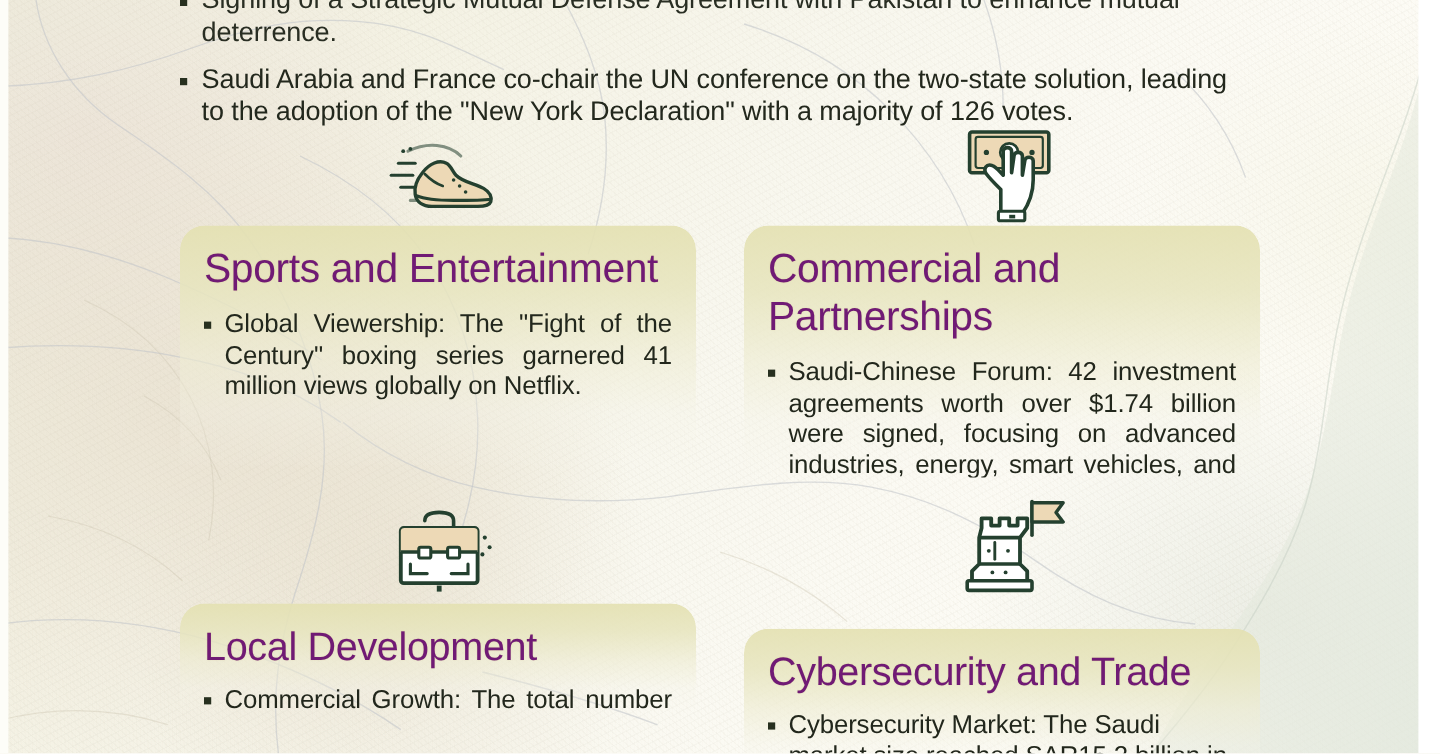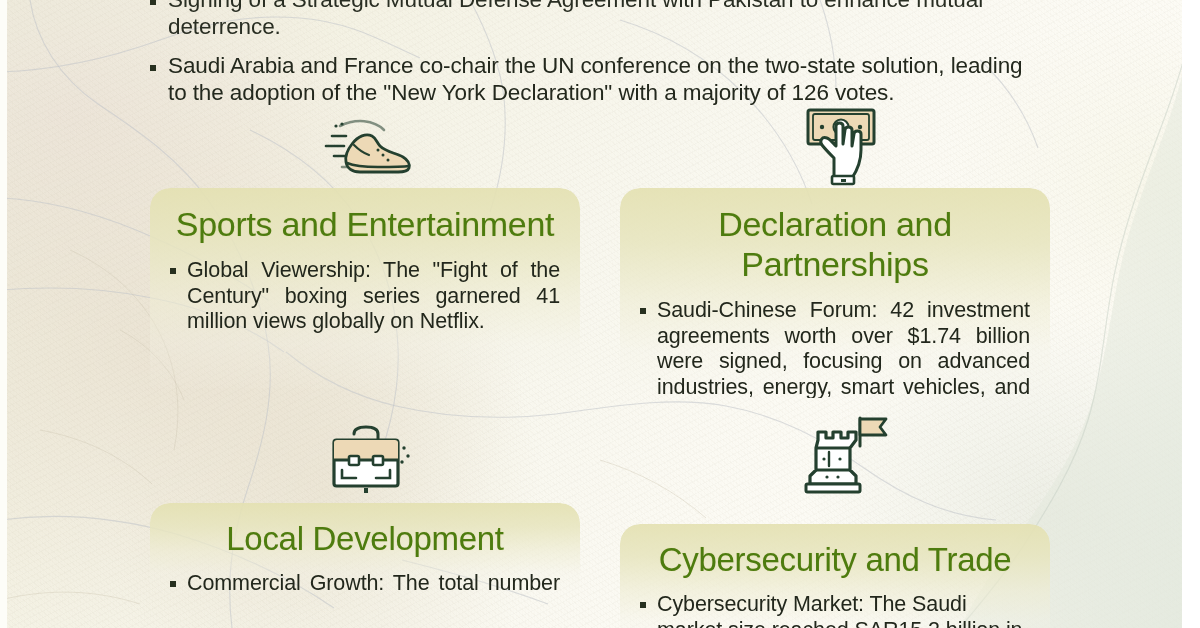--- a/index.html
+++ b/index.html
@@ -119,24 +119,24 @@
     pointer-events:none;
   }
   .card > * { position:relative; z-index:1; }
 
   #card-sports      { left:150px; top:188px; width:430px; height:200px; }
   #card-investment  { left:620px; top:188px; width:430px; height:210px; }
   #card-local       { left:150px; top:503px; width:430px; height:90px; border-radius:20px 20px 0 0; }
   #card-cyber       { left:620px; top:524px; width:430px; height:125px; border-radius:20px 20px 0 0; }
 
   .card-title {
-    text-align:center;
+    text-align:left;
     font-size:34px;
     line-height:40px;
-    color:#4d7c0f;
+    color:#701a75;
     font-weight:400;
     letter-spacing:-0.3px;
     text-shadow:0 0 1px rgba(176,148,37,.25);
   }
   #card-local .card-title,
   #card-cyber .card-title { font-size:33px; line-height:40px; }
 
   .card-body { margin-top:14px; }
   #card-local .card-body,
   #card-cyber .card-body { margin-top:12px; }
@@ -309,21 +309,21 @@
     <h2 class="card-title">Sports and Entertainment</h2>
     <div class="card-body">
       <div class="body-item">
         <span class="bullet-sq"></span>
         <div class="body-text">Global Viewership: The "Fight of the Century" boxing series garnered 41 million views globally on Netflix.</div>
       </div>
     </div>
   </section>
 
   <section class="card" id="card-investment">
-    <h2 class="card-title">Declaration and Partnerships</h2>
+    <h2 class="card-title">Commercial and Partnerships</h2>
     <div class="card-body">
       <div class="body-item">
         <span class="bullet-sq"></span>
         <div class="body-text">Saudi-Chinese Forum: 42 investment agreements worth over $1.74 billion were signed, focusing on advanced industries, energy, smart vehicles, and medical devices.</div>
       </div>
     </div>
   </section>
 
   <section class="card clip-bottom" id="card-local">
     <h2 class="card-title">Local Development</h2>

